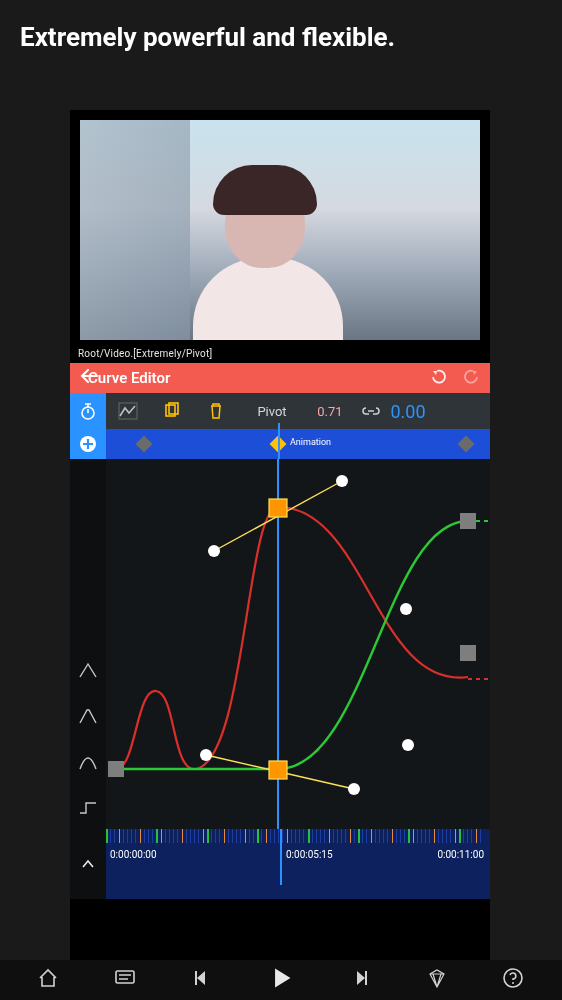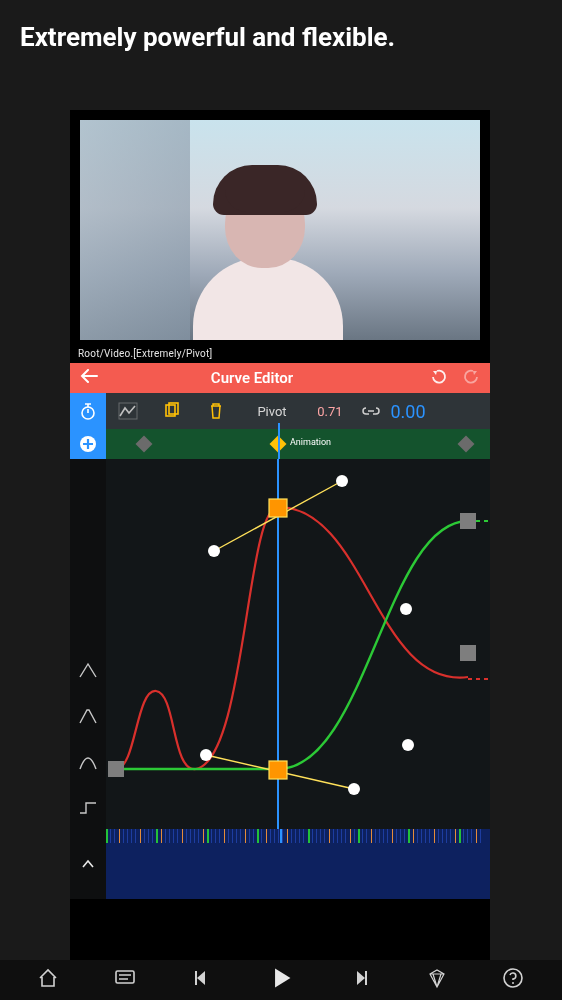--- a/index.html
+++ b/index.html
@@ -9,32 +9,32 @@
     .preview{width:400px;height:220px;margin:10px auto 0;background:linear-gradient(180deg,#c9e3ed 0%,#d5d9e0 40%,#9ea9b8 70%,#6a7683 100%);position:relative;overflow:hidden}
     .preview::before{content:"";position:absolute;left:0;top:0;height:100%;width:110px;background:linear-gradient(110deg,#a8b6c2 0%,#8898a8 100%);opacity:.7}
     .silhouette{position:absolute;left:95px;bottom:0;width:180px;height:180px}
     .silhouette .head{position:absolute;top:20px;left:50px;width:80px;height:88px;background:#d8b6b2;border-radius:50% 50% 46% 46%}
     .silhouette .hair{position:absolute;top:5px;left:38px;width:104px;height:50px;background:#3a2627;border-radius:50px 50px 14px 14px}
     .silhouette .bangs{position:absolute;top:22px;left:50px;width:80px;height:30px;background:#3a2627;border-radius:0 0 22px 22px}
     .silhouette .body{position:absolute;top:98px;left:18px;width:150px;height:86px;background:#f2e6e6;border-radius:68px 68px 0 0}
     .breadcrumb{font-size:10px;padding:8px 8px 4px;color:#e6e6e6;letter-spacing:.2px}
     .titlebar{background:#f45b50;height:30px;display:flex;align-items:center;padding:0 10px;font-size:15px;font-weight:600}
     .titlebar .back{margin-right:8px}
-    .titlebar .title{margin-right:auto;margin-left:-18px;flex:1;text-align:center}
+    .titlebar .title{margin-right:auto;margin-left:-18px;flex:1;}
     .titlebar .undo,.titlebar .redo{margin-left:14px;opacity:.9}
     .titlebar .redo{opacity:.45}
     .toolbar-row{display:flex;height:36px;background:#2e3438}
     .tool-left{width:36px;background:#2b93ff;display:flex;align-items:center;justify-content:center}
     .tool-cells{flex:1;display:flex;align-items:flex-end}
     .tcell{flex:0 0 44px;display:flex;align-items:center;justify-content:center;height:100%}
     .tcell.label{flex:0 0 68px;font-size:13px;color:#d7d7d7}
     .tcell.val{flex:0 0 48px;font-size:13px;color:#fca5a5}
     .tcell.link{flex:0 0 34px}
     .tcell.val2{flex:0 0 40px;font-size:18px;color:#2b93ff}
-    .track-row{display:flex;height:30px;background:#14532d}
+    .track-row{display:flex;height:30px;background:#1d4ed8}
     .track-left{width:36px;background:#2b93ff;display:flex;align-items:center;justify-content:center}
     .track-body{flex:1;position:relative;display:flex;align-items:center}
     .diamond{width:12px;height:12px;background:#6b6b6b;transform:rotate(45deg)}
     .diamond.active{background:#ffc107}
     .kf1{position:absolute;left:32px}
     .kf2{position:absolute;left:166px}
     .kf3{position:absolute;right:18px}
     .anim-lab{position:absolute;left:184px;top:8px;font-size:9px}
     .curve-area{display:flex;height:370px}
     .curve-left{width:36px;background:#0e0f10;display:flex;flex-direction:column;align-items:center;justify-content:flex-end;padding:12px 0;gap:28px}
@@ -284,20 +284,26 @@
           <div class="tick" style="left: 340.2px;"></div>
           <div class="tick" style="left: 344.4px;"></div>
           <div class="tick mark" style="left: 348.6px;"></div>
           <div class="tick big" style="left: 352.8px;"></div>
           <div class="tick" style="left: 357px;"></div>
           <div class="tick" style="left: 361.2px;"></div>
           <div class="tick" style="left: 365.4px;"></div>
           <div class="tick mark" style="left: 369.6px;"></div>
           <div class="tick" style="left: 373.8px;"></div>
         </div>
+      <div class="tl-times">
+        <span style="left:4px">0:00:00:00</span>
+        <span style="left:180px">0:00:05:15</span>
+        <span style="right:6px">0:00:11:00</span>
+        <div style="position:absolute;left:174px;top:-8px;width:2px;height:50px;background:#2b93ff"></div>
+      </div>
     </div>
   </div>
 
 </div>
 
 <div class="bottombar">
   <span><svg class="bb-icon" viewBox="0 0 22 22">
         <path d="M3 11 L11 3 L19 11 M5 10 V19 H17 V10" stroke="#e8e8e8" stroke-width="1.6" fill="none"></path>
       </svg></span>
   <span><svg class="bb-icon" viewBox="0 0 22 22">

